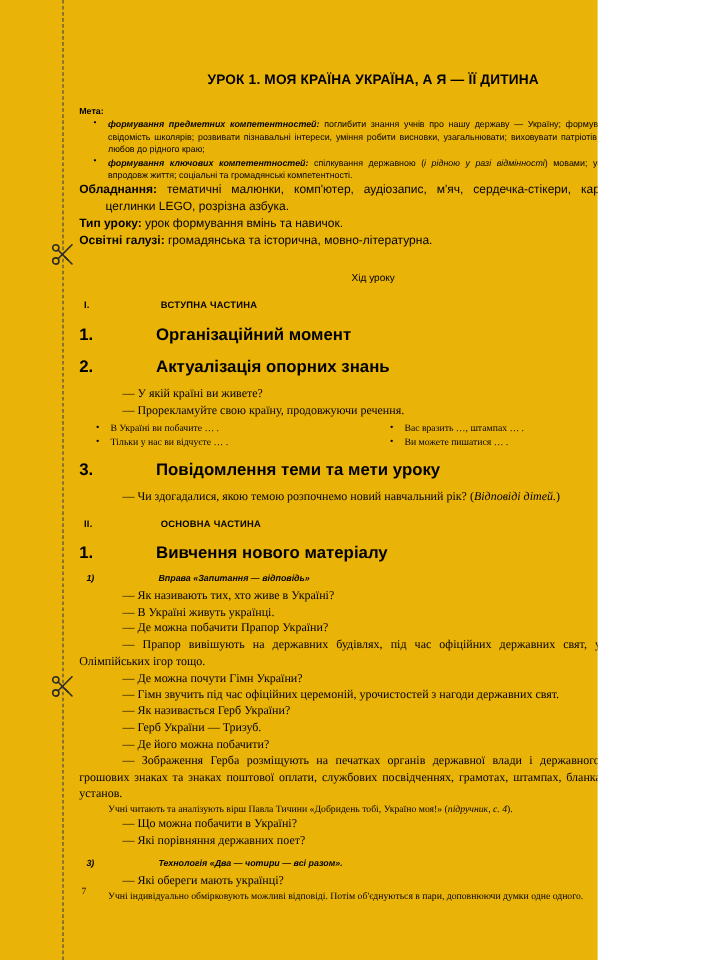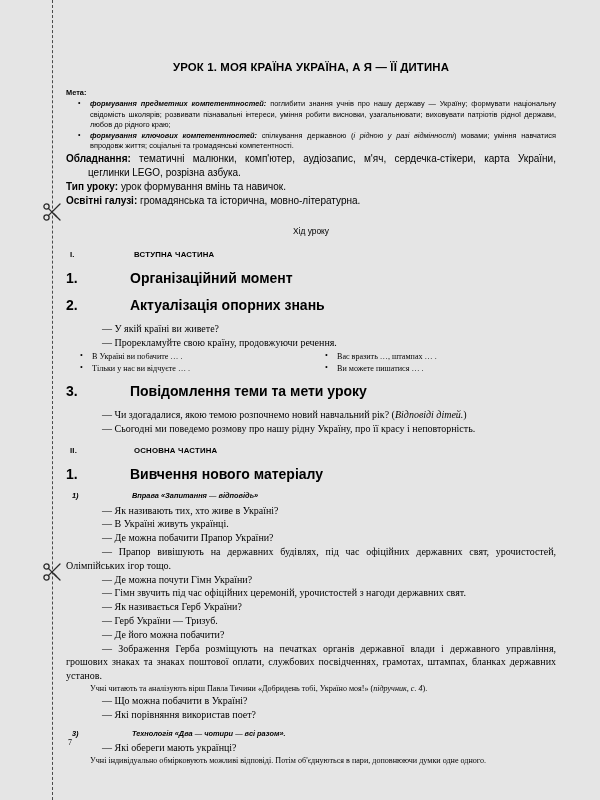--- a/index.html
+++ b/index.html
@@ -3,23 +3,23 @@
 <meta charset="utf-8">
 <title>Lesson Plan Page</title>
 <style>
   html, body {
     margin: 0;
     padding: 0;
     background: #ffffff;
   }
   .page {
     position: relative;
-    width: 600px;
+    width: 498px;
     height: 800px;
-    background: #e5e5e5;
+    background: #eab308;
     overflow: hidden;
     font-family: "Liberation Serif", "DejaVu Serif", serif;
     color: #000000;
   }
 
   
   .cut-line {
     position: absolute;
     left: 52px;
     top: 0;
@@ -280,21 +280,20 @@
             <li>Ви можете пишатися … .</li>
           </ul>
         </div>
       </div>
 
       <div class="spacer-sm"></div>
 
       <p class="sub-head"><span class="num">3.</span><span>Повідомлення теми та мети уроку</span></p>
 
       <p class="dialog"><span>— Чи здогадалися, якою темою розпочнемо новий навчальний рік? (</span><span class="it">Відповіді дітей.</span><span>)</span></p>
-      <p class="dialog">— Сьогодні ми поведемо розмову про нашу рідну Україну, про її красу і неповторність.</p>
     </div>
 
     <div class="spacer-md"></div>
 
     <div class="block">
       <p class="part-head"><span class="num">II.</span><span>ОСНОВНА ЧАСТИНА</span></p>
 
       <p class="sub-head"><span class="num">1.</span><span>Вивчення нового матеріалу</span></p>
 
       <p class="exercise-head"><span class="num">1)</span><span>Вправа «Запитання — відповідь»</span></p>
@@ -304,21 +303,21 @@
       <p class="dialog wrap">— Прапор вивішують на державних будівлях, під час офіційних державних свят, урочистостей, Олімпійських ігор тощо.</p>
       <p class="dialog">— Де можна почути Гімн України?</p>
       <p class="dialog">— Гімн звучить під час офіційних церемоній, урочистостей з нагоди державних свят.</p>
       <p class="dialog">— Як називається Герб України?</p>
       <p class="dialog">— Герб України — Тризуб.</p>
       <p class="dialog">— Де його можна побачити?</p>
       <p class="dialog wrap">— Зображення Герба розміщують на печатках органів державної влади і державного управління, грошових знаках та знаках поштової оплати, службових посвідченнях, грамотах, штампах, бланках державних установ.</p>
 
       <p class="plain"><span>Учні читають та аналізують вірш Павла Тичини «Добридень тобі, Україно моя!» (</span><span class="it">підручник, с. 4</span><span>).</span></p>
       <p class="dialog">— Що можна побачити в Україні?</p>
-      <p class="dialog">— Які порівняння використав поет?</p>
+      <p class="dialog">— Які порівняння державних поет?</p>
 
       <p class="exercise-head"><span class="num">3)</span><span>Технологія «Два — чотири — всі разом».</span></p>
       <p class="dialog">— Які обереги мають українці?</p>
       <p class="plain">Учні індивідуально обмірковують можливі відповіді. Потім об'єднуються в пари, доповнюючи думки одне одного.</p>
     </div>
 
   </div>
 
   <div class="page-number">7</div>
 

